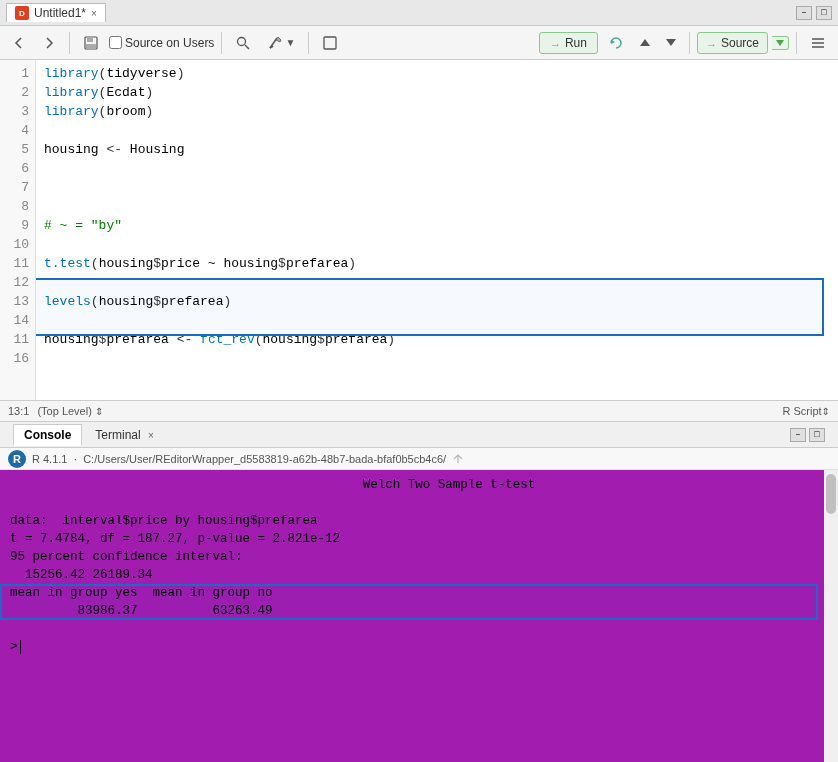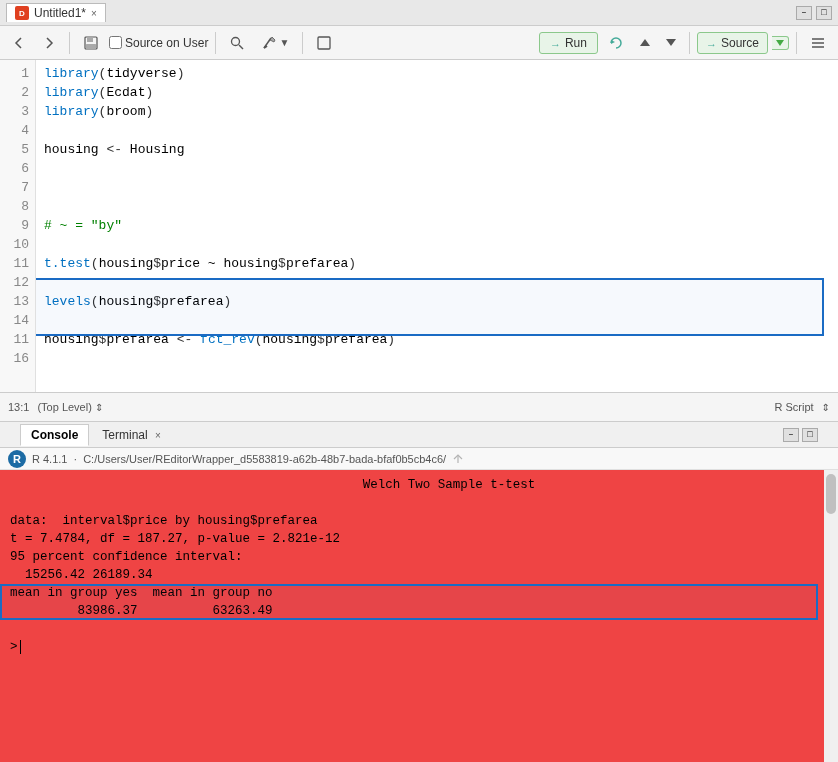--- a/index.html
+++ b/index.html
@@ -183,52 +183,52 @@
     .fn { color: #0070c1; }
     .cm { color: #008000; }
     .op { color: #333; }
     .var { color: #000; }
 
     
     .status-bar {
       background: #f5f5f5;
       border-top: 1px solid #ccc;
       border-bottom: 1px solid #ccc;
-      height: 30px;
+      height: 22px;
       display: flex;
       align-items: center;
       padding: 0 8px;
       font-family: sans-serif;
       font-size: 11px;
       color: #555;
       gap: 8px;
       flex-shrink: 0;
     }
     .status-right {
       margin-left: auto;
       display: flex;
       align-items: center;
-      gap: 8px;
+      gap: 0;
     }
 
     
     .panel-area {
       display: flex;
       flex-direction: column;
       height: 340px;
       flex-shrink: 0;
       background: #fff;
     }
     .panel-tabs {
       background: #f0f0f0;
       border-bottom: 1px solid #ccc;
       display: flex;
       align-items: center;
       height: 26px;
-      padding: 0 20px;
+      padding: 0 13px;
       gap: 2px;
     }
     .panel-tab {
       font-family: sans-serif;
       font-size: 12px;
       padding: 3px 10px;
       cursor: pointer;
       color: #333;
       border: 1px solid transparent;
       border-bottom: none;
@@ -279,21 +279,21 @@
     }
 
     
     .console-output {
       flex: 1;
       overflow-y: auto;
       padding: 6px 10px;
       font-family: 'Courier New', Courier, monospace;
       font-size: 12.5px;
       line-height: 18px;
-      background: #ef4444;
+      background: #a21caf;
       position: relative;
     }
     .console-line {
       white-space: pre;
       color: #000;
     }
     .console-centered {
       text-align: center;
       color: #000;
     }
@@ -365,21 +365,21 @@
   <div class="toolbar-separator"></div>
   <button class="toolbar-btn">
     <svg width="16" height="16" viewBox="0 0 16 16">
       <rect x="2" y="2" width="12" height="12" rx="1" fill="none" stroke="#555" stroke-width="1.2"></rect>
       <rect x="4" y="2" width="6" height="5" fill="#aaa"></rect>
       <rect x="3" y="9" width="10" height="5" rx="0.5" fill="#aaa"></rect>
     </svg>
   </button>
   <label class="toolbar-checkbox-label">
     <input type="checkbox" style="">
-    <span>Source on User</span>
+    <span>Source on Users</span>
   </label>
   <div class="toolbar-separator"></div>
   <button class="toolbar-btn">
     <svg width="16" height="16" viewBox="0 0 16 16">
       <circle cx="6.5" cy="6.5" r="4" fill="none" stroke="#555" stroke-width="1.3"></circle>
       <line x1="10" y1="10" x2="14" y2="14" stroke="#555" stroke-width="1.5"></line>
     </svg>
   </button>
   <button class="toolbar-btn">
     <svg width="16" height="16" viewBox="0 0 16 16">

